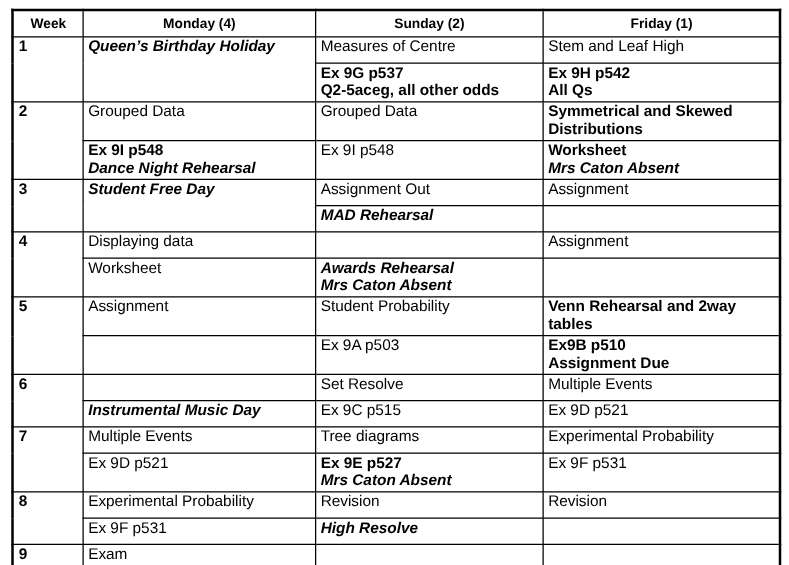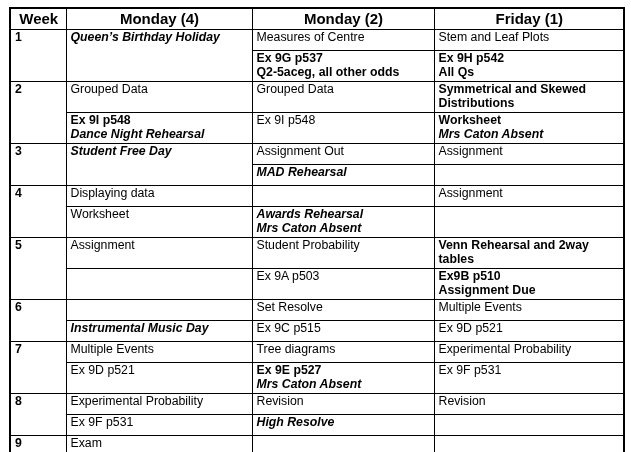--- a/index.html
+++ b/index.html
@@ -40,21 +40,21 @@
     line-height: 14.4px;
     vertical-align: top;
     text-align: left;
     overflow: hidden;
     white-space: normal;
     word-break: normal;
   }
   table.schedule thead th {
     font-weight: bold;
     text-align: center;
-    font-size: 15px;
+    font-size: 11px;
     line-height: 16px;
     padding-top: 2px;
     padding-bottom: 2px;
     vertical-align: middle;
   }
   td.weekcell {
     text-align: center;
     font-weight: bold;
     vertical-align: top;
     padding-top: 1px;
@@ -80,31 +80,31 @@
     <colgroup>
       <col class="c-week">
       <col class="c-mon">
       <col class="c-tue">
       <col class="c-fri">
     </colgroup>
     <thead>
       <tr>
         <th>Week</th>
         <th>Monday (4)</th>
-        <th>Monday (2)</th>
+        <th>Sunday (2)</th>
         <th>Friday (1)</th>
       </tr>
     </thead>
     <tbody>
 
       <tr>
         <td class="weekcell" rowspan="2">1</td>
         <td class="ctr mid bi r1" rowspan="2">Queen’s Birthday Holiday</td>
         <td class="r1">Measures of Centre</td>
-        <td class="r1">Stem and Leaf Plots</td>
+        <td class="r1">Stem and Leaf High</td>
       </tr>
       <tr>
         <td class="rtall">
           <span class="line">Ex 9G p537</span>
           <span class="line">Q2-5aceg, all other odds</span>
         </td>
         <td class="rtall">
           <span class="line">Ex 9H p542</span>
           <span class="line">All Qs</span>
         </td>

